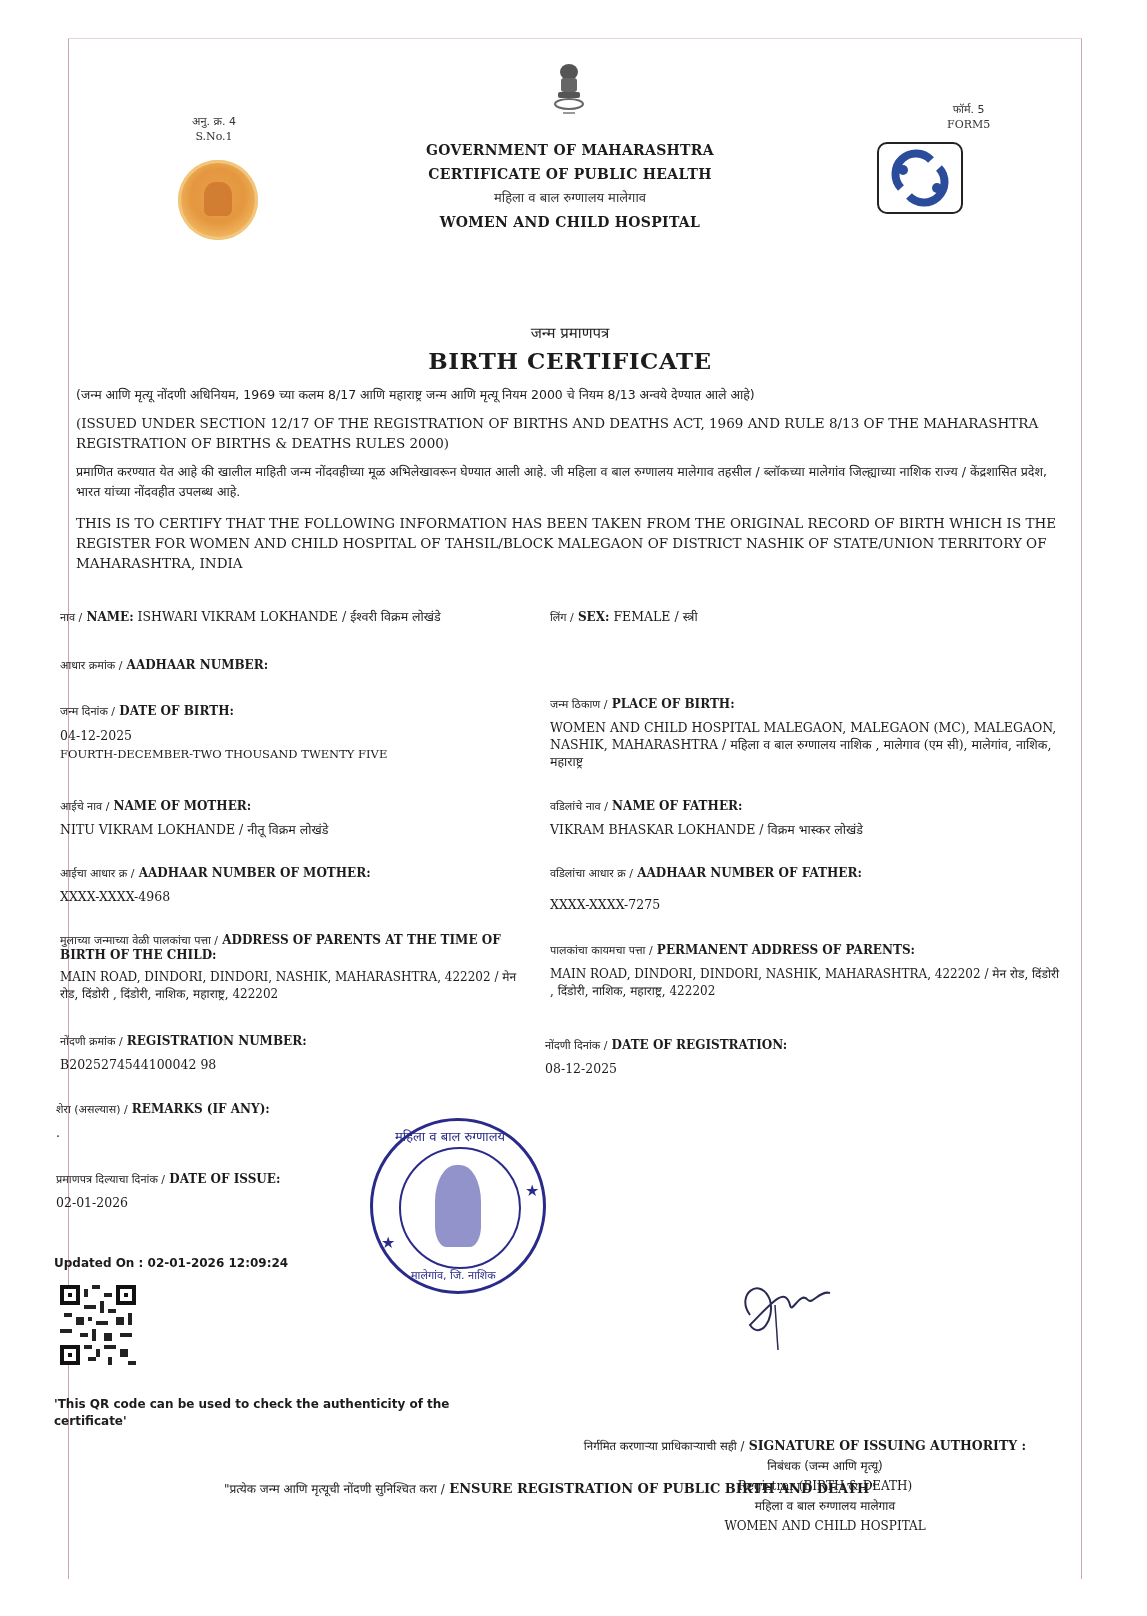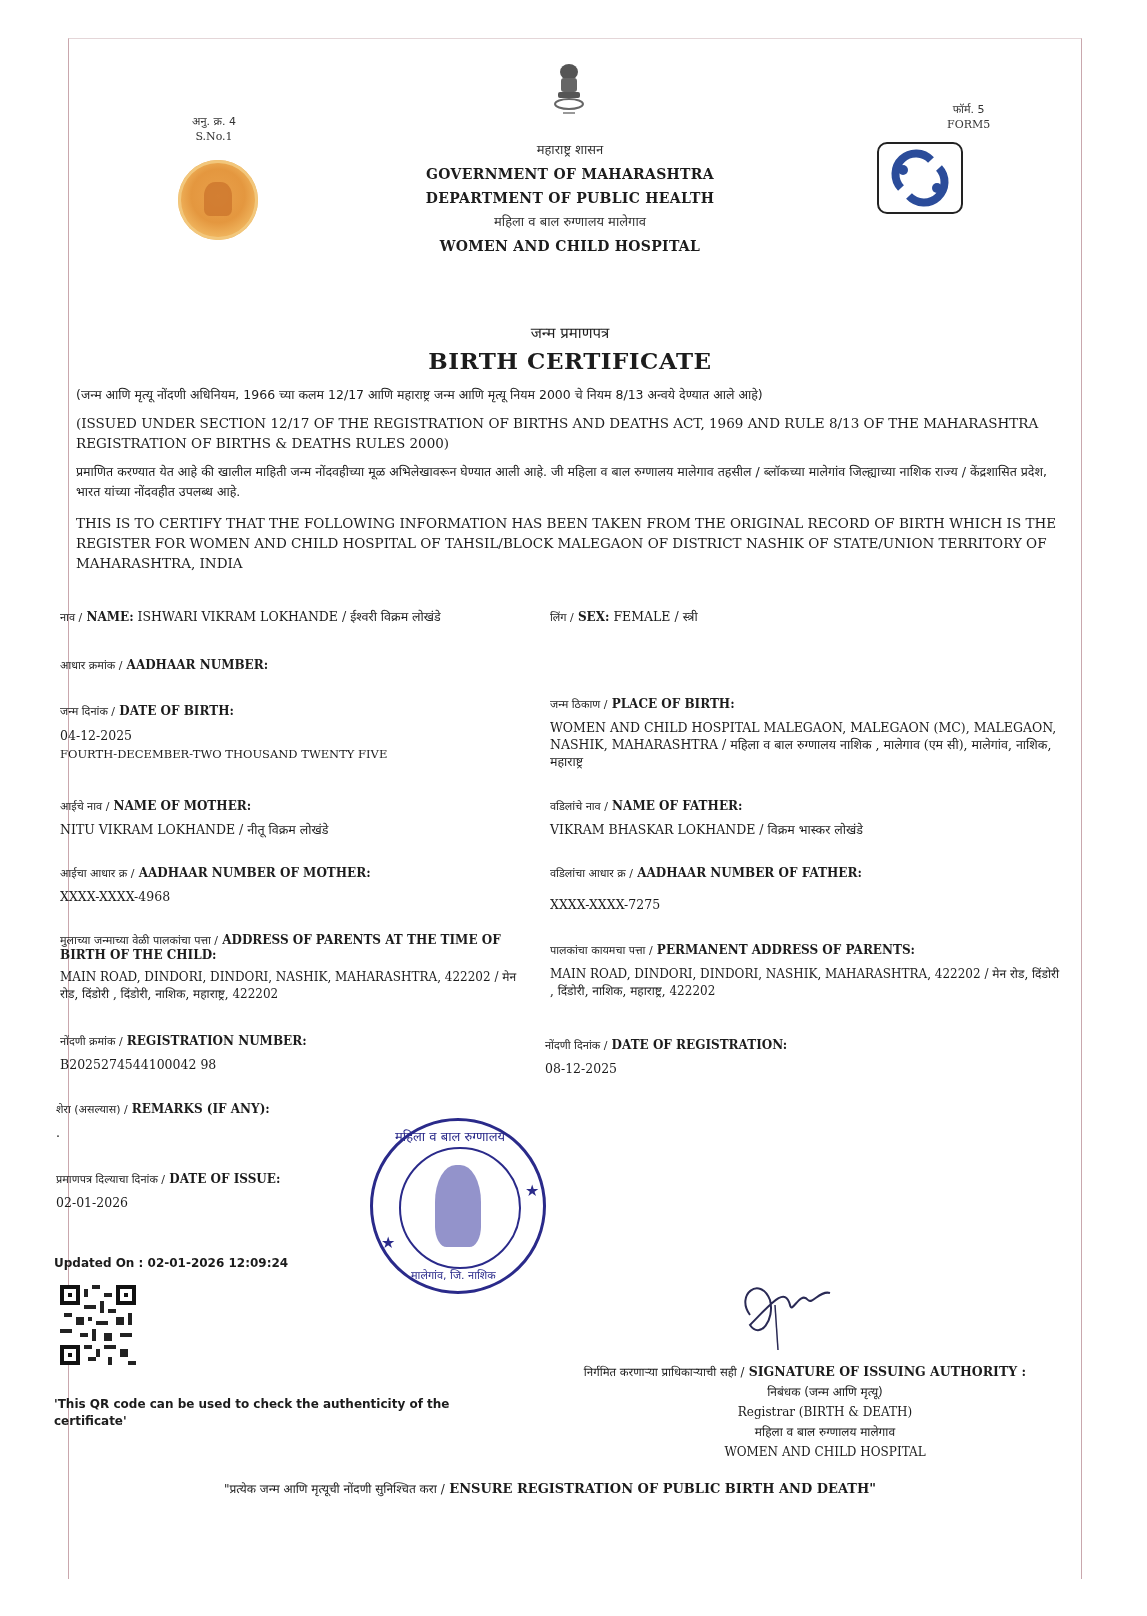--- a/index.html
+++ b/index.html
@@ -56,21 +56,21 @@
       position: absolute; left: 62px; top: 44px; width: 46px; height: 82px;
       background: #3a3aa0; opacity: .55; border-radius: 45% 45% 25% 25%;
     }
     .stamp .star { position: absolute; color: #2a2a8a; font-size: 16px; }
     .stamp .txt-top { position: absolute; left: 40px; top: 10px; font-size: 18px; color: #2a2a8a; font-family: "DejaVu Sans", sans-serif; }
     .stamp .txt-bot { position: absolute; left: 50px; top: 132px; font-size: 15px; color: #2a2a8a; font-family: "DejaVu Sans", sans-serif; }
     .qr { left: 60px; top: 1285px; width: 76px; height: 80px; }
     .qr-note { left: 54px; top: 1396px; width: 430px; font-size: 12px; font-weight: bold; line-height: 17px; font-family: "DejaVu Sans", sans-serif; }
     .updated { left: 54px; top: 1256px; font-size: 12px; font-weight: bold; font-family: "DejaVu Sans", sans-serif; }
     .signature { left: 730px; top: 1245px; width: 110px; height: 110px; }
-    .sig-block { left: 555px; top: 1362px; width: 500px; text-align: center; }
+    .sig-block { left: 555px; top: 1436px; width: 500px; text-align: center; }
     .sig-block .head { font-size: 12.5px; font-weight: bold; line-height: 20px; }
     .sig-block .head .mr { font-weight: normal; font-family: "DejaVu Sans", sans-serif; font-size: 11.5px; }
     .sig-block .line { font-size: 12px; line-height: 20px; margin-left: 40px; }
     .footer-line { left: 200px; top: 1480px; width: 700px; font-size: 13px; font-weight: bold; text-align: center; }
     .footer-line .mr { font-weight: normal; font-family: "DejaVu Sans", sans-serif; font-size: 12px; }
     .mr { font-family: "DejaVu Sans", sans-serif; }
   </style>
 </head>
 <body>
 
@@ -97,33 +97,32 @@
   <div>FORM5</div>
 </div>
 <svg class="abs logo-right" viewBox="0 0 82 68">
   <path d="M22 44 A20 20 0 0 1 52 16" fill="none" stroke="#2b4c9a" stroke-width="8"></path>
   <path d="M60 24 A20 20 0 0 1 30 52" fill="none" stroke="#2b4c9a" stroke-width="8"></path>
   <circle cx="24" cy="26" r="5" fill="#2b4c9a"></circle>
   <circle cx="58" cy="44" r="5" fill="#2b4c9a"></circle>
 </svg>
 
 <div class="abs header-block">
-  <div class="mr">महाराष्ट्र शासन</div>
   <div class="en">GOVERNMENT OF MAHARASHTRA</div>
-  <div class="en">DEPARTMENT OF PUBLIC HEALTH</div>
+  <div class="en">CERTIFICATE OF PUBLIC HEALTH</div>
   <div class="mr">महिला व बाल रुग्णालय मालेगाव</div>
   <div class="en">WOMEN AND CHILD HOSPITAL</div>
 </div>
 
 <div class="abs title-block">
   <div class="mr">जन्म प्रमाणपत्र</div>
   <div class="en">BIRTH CERTIFICATE</div>
 </div>
 
-<div class="abs para p1">(जन्म आणि मृत्यू नोंदणी अधिनियम, 1966 च्या कलम 12/17 आणि महाराष्ट्र जन्म आणि मृत्यू नियम 2000 चे नियम 8/13 अन्वये देण्यात आले आहे)</div>
+<div class="abs para p1">(जन्म आणि मृत्यू नोंदणी अधिनियम, 1969 च्या कलम 8/17 आणि महाराष्ट्र जन्म आणि मृत्यू नियम 2000 चे नियम 8/13 अन्वये देण्यात आले आहे)</div>
 <div class="abs para p2">(ISSUED UNDER SECTION 12/17 OF THE REGISTRATION OF BIRTHS AND DEATHS ACT, 1969 AND RULE 8/13 OF THE MAHARASHTRA REGISTRATION OF BIRTHS &amp; DEATHS RULES 2000)</div>
 <div class="abs para p3">प्रमाणित करण्यात येत आहे की खालील माहिती जन्म नोंदवहीच्या मूळ अभिलेखावरून घेण्यात आली आहे. जी महिला व बाल रुग्णालय मालेगाव तहसील / ब्लॉकच्या मालेगांव जिल्ह्याच्या नाशिक राज्य / केंद्रशासित प्रदेश, भारत यांच्या नोंदवहीत उपलब्ध आहे.</div>
 <div class="abs para p4">THIS IS TO CERTIFY THAT THE FOLLOWING INFORMATION HAS BEEN TAKEN FROM THE ORIGINAL RECORD OF BIRTH WHICH IS THE REGISTER FOR WOMEN AND CHILD HOSPITAL OF TAHSIL/BLOCK MALEGAON OF DISTRICT NASHIK OF STATE/UNION TERRITORY OF MAHARASHTRA, INDIA</div>
 
 <div class="field col-l" style="top:607px;">
   <span class="lbl"><span class="mr">नाव /</span> <span>NAME:</span></span>
   <span class="val">ISHWARI VIKRAM LOKHANDE / ईश्वरी विक्रम लोखंडे</span>
 </div>
 <div class="field col-r" style="top:607px;">
   <span class="lbl"><span class="mr">लिंग /</span> <span>SEX:</span></span>

